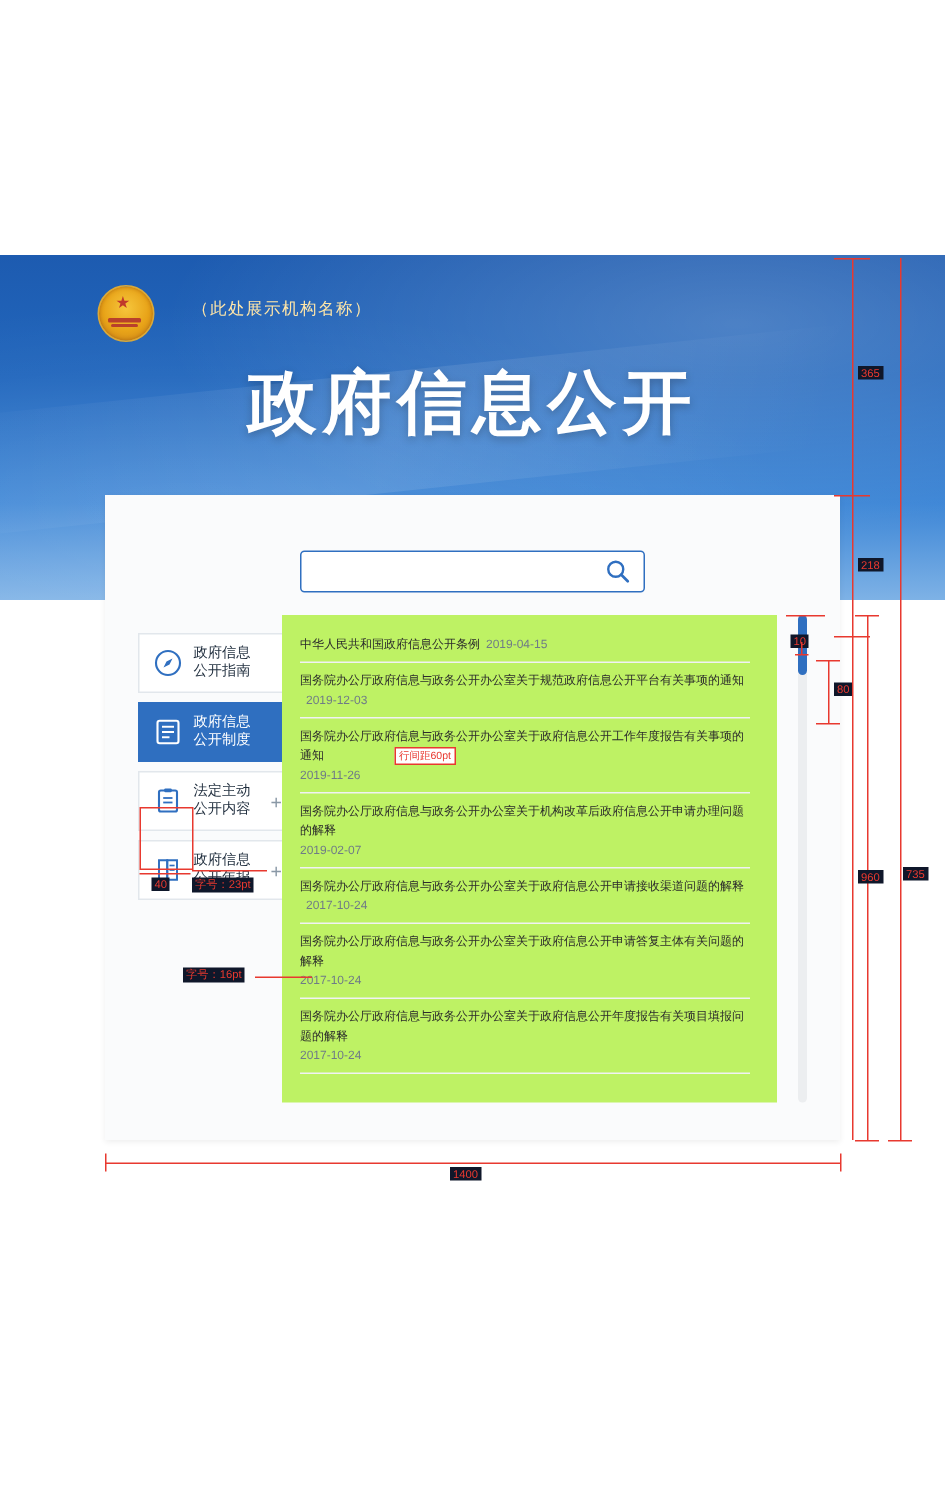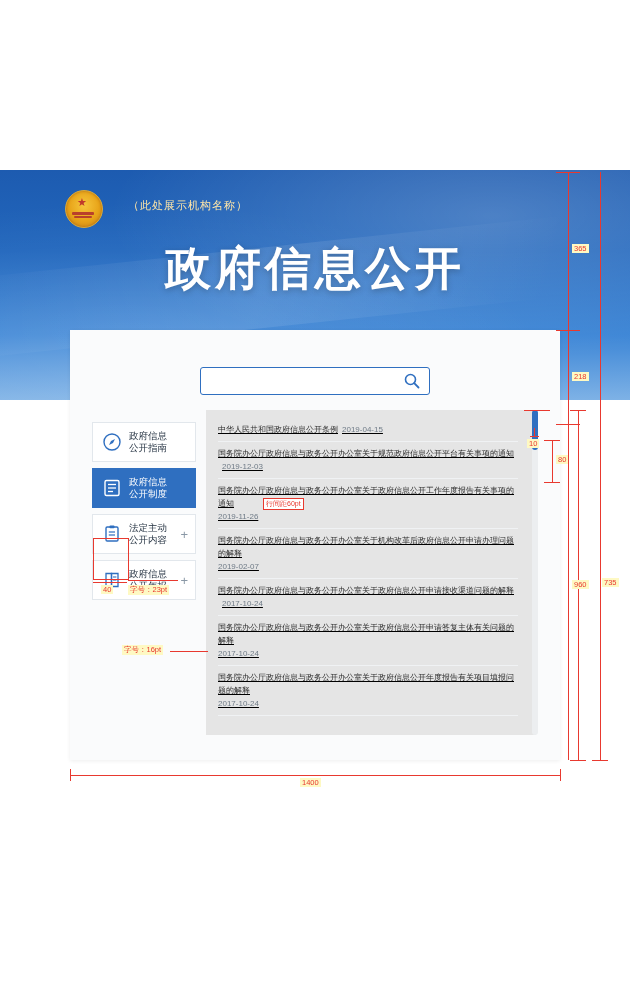--- a/index.html
+++ b/index.html
@@ -193,29 +193,28 @@
     right: 7px;
     top: 13px;
     font-size: 13px;
     color: #8a98a6;
     line-height: 13px;
   }
 
   
   .list-panel {
     position: absolute;
-    left: 136px;
+    left: 118px;
     top: 80px;
     width: 330px;
     height: 325px;
-    background: #e5e5e5;
+    background: #bef264;
     box-sizing: border-box;
     padding: 8px 18px 0 12px;
     overflow: hidden;
-    text-decoration: underline;
   }
   .list-item {
     font-size: 8px;
     line-height: 13px;
     color: #2b2b2b;
     padding: 5px 0;
     border-bottom: 1px solid #f0f2f4;
     cursor: pointer;
   }
   .list-item .date {
@@ -263,21 +262,21 @@
   .tick {
     position: absolute;
     background: #e8392f;
   }
   .anno-label {
     position: absolute;
     font-size: 7.5px;
     color: #e8392f;
     font-family: "Liberation Sans", sans-serif;
     white-space: nowrap;
-    background: #fef9c3;
+    background: #0f172a;
     padding: 0 2px;
   }
   .anno-tag {
     position: absolute;
     font-size: 7px;
     color: #e8392f;
     border: 1px solid #e8392f;
     padding: 0 2px;
     background: #ffffff;
     white-space: nowrap;
@@ -416,21 +415,21 @@
   <div class="v-line" style="left:600px; top:172px; height:588px;"></div>
   <div class="h-line" style="left:592px; top:760px; width:16px;"></div>
   <div class="anno-label" style="left:602px; top:578px;">735</div>
 
   <div class="v-line" style="left:578px; top:410px; height:350px;"></div>
   <div class="h-line" style="left:570px; top:410px; width:16px;"></div>
   <div class="h-line" style="left:570px; top:760px; width:16px;"></div>
   <div class="anno-label" style="left:572px; top:580px;">960</div>
 
   <div class="h-line" style="left:524px; top:410px; width:26px;"></div>
-  <div class="anno-label" style="left:527px; top:423px;margin-top:16px;">10</div>
+  <div class="anno-label" style="left:527px; top:423px;">10</div>
   <div class="v-line" style="left:534px; top:428px; height:8px;"></div>
   <div class="tick" style="left:530px; top:436px; width:9px; height:1px;"></div>
 
   <div class="v-line" style="left:552px; top:440px; height:42px;"></div>
   <div class="h-line" style="left:544px; top:440px; width:16px;"></div>
   <div class="h-line" style="left:544px; top:482px; width:16px;"></div>
   <div class="anno-label" style="left:556px; top:455px;">80</div>
 
   <div class="anno-tag" style="left:263px; top:498px;">行间距60pt</div>
 

